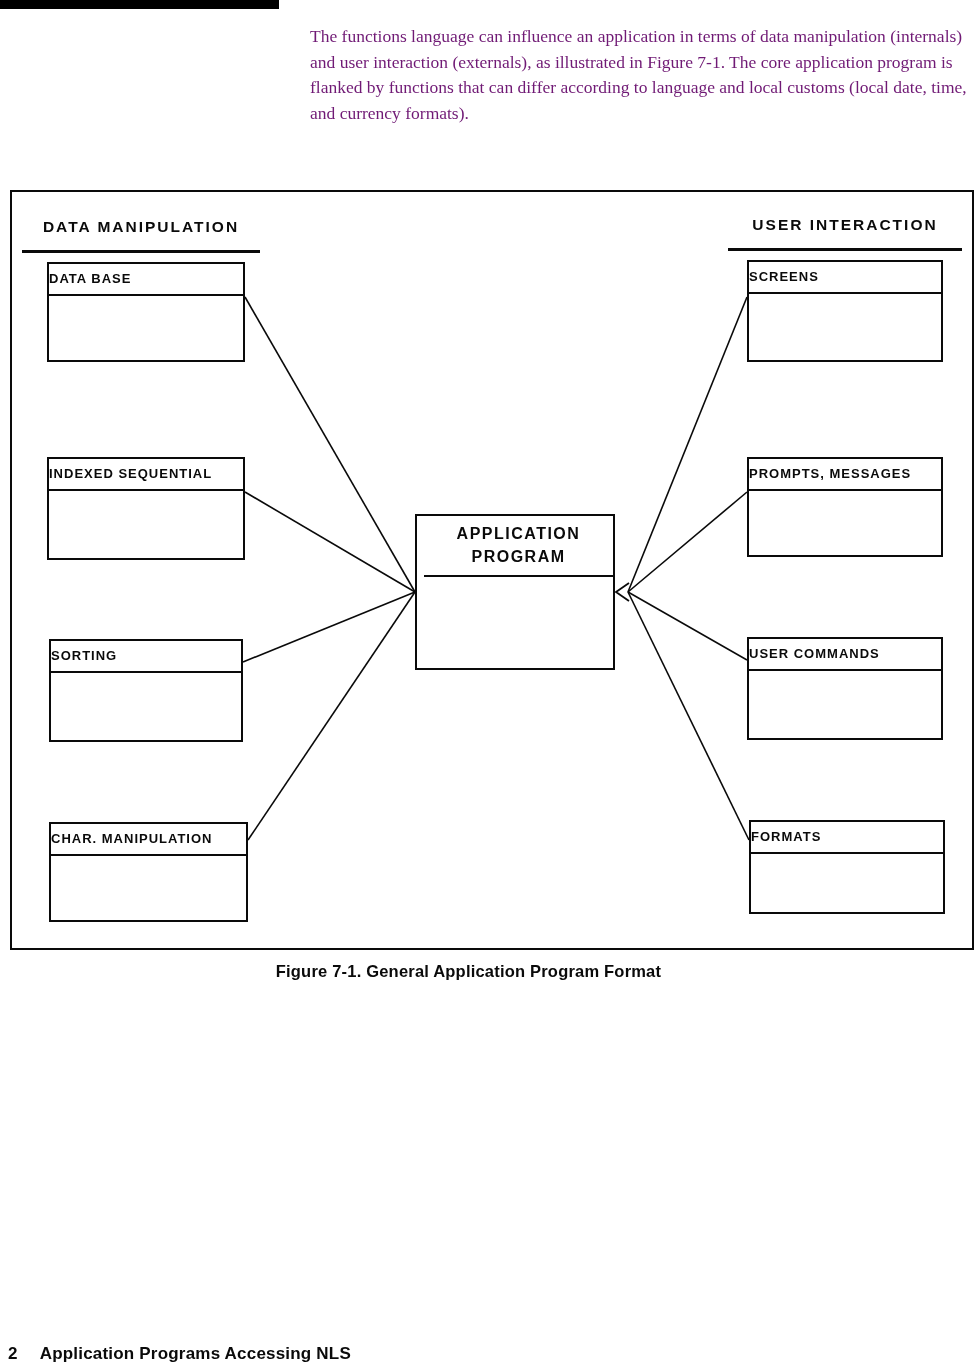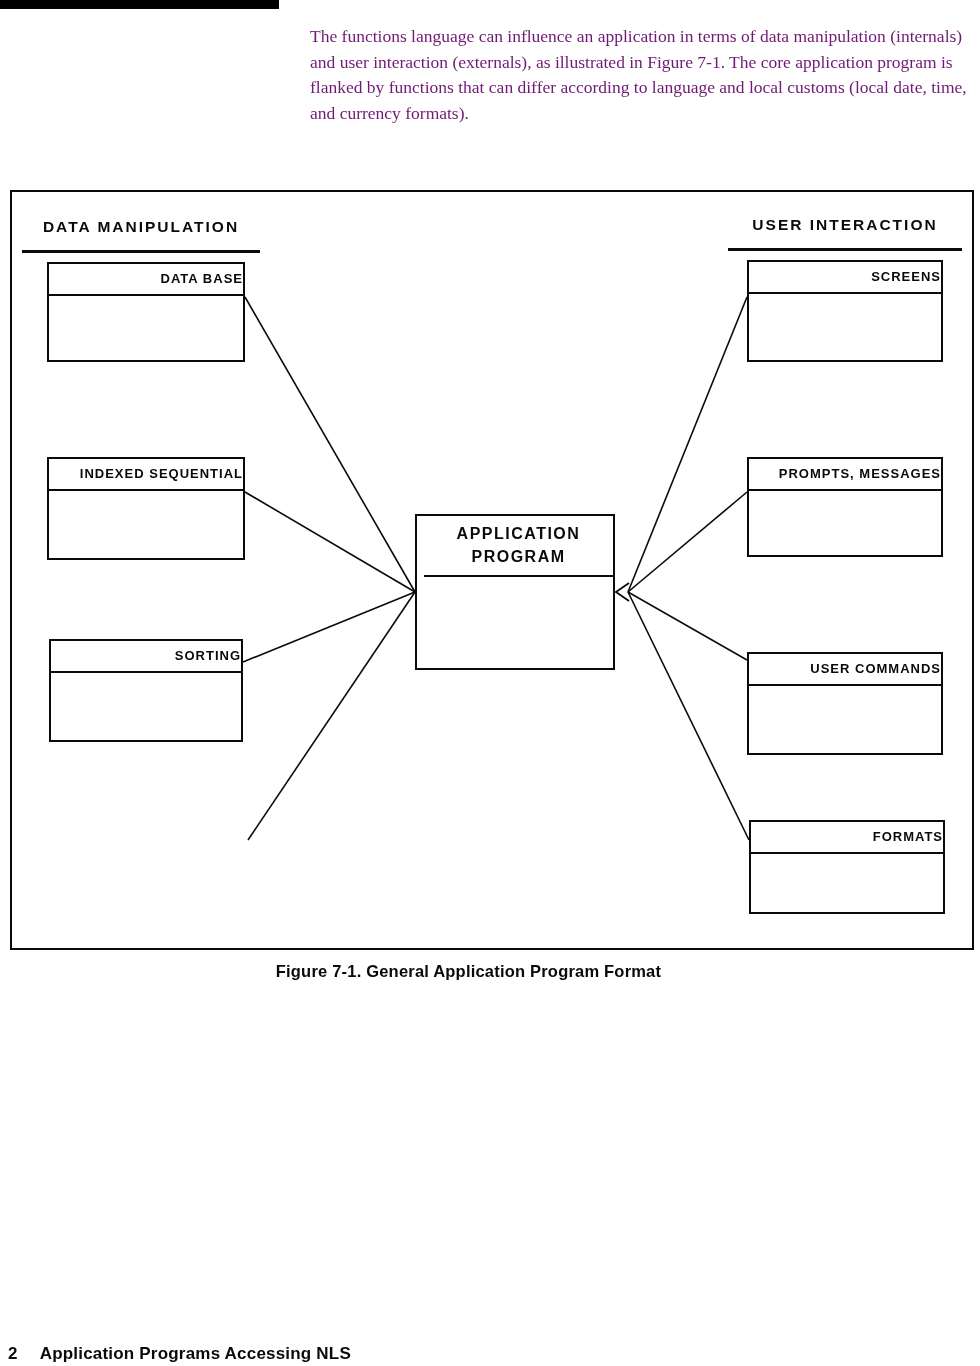--- a/index.html
+++ b/index.html
@@ -38,21 +38,21 @@
   }
   .st-left{left:10px;top:26px;width:238px;}
   .st-right{left:716px;top:24px;width:234px;}
   .dbox{
     position:absolute;border:2px solid #0a0a0a;background:#fff;
     box-sizing:border-box;
   }
   .dbox-title{
     border-bottom:2px solid #0a0a0a;
     height:30px;line-height:30px;
-    text-align:right;
+    text-align:left;
     font-size:13px;font-weight:bold;letter-spacing:1px;
     white-space:nowrap;overflow:hidden;
   }
   .dbox-body{height:auto;}
   .center-box{
     position:absolute;left:403px;top:322px;width:200px;height:156px;
     border:2px solid #0a0a0a;background:#fff;box-sizing:border-box;
   }
   .center-title{
     border-bottom:2px solid #0a0a0a;
@@ -110,32 +110,36 @@
     <div class="dbox" style="left:35px;top:265px;width:198px;height:103px;">
       <div class="dbox-title">INDEXED SEQUENTIAL</div>
       <div class="dbox-body"></div>
     </div>
 
     <div class="dbox" style="left:37px;top:447px;width:194px;height:103px;">
       <div class="dbox-title">SORTING</div>
       <div class="dbox-body"></div>
     </div>
 
+    <div class="dbox" style="left:37px;top:630px;width:199px;height:100px;">
+      <div class="dbox-title">CHAR. MANIPULATION</div>
+      <div class="dbox-body"></div>
+    </div>
 
     <div class="dbox" style="left:735px;top:68px;width:196px;height:102px;">
       <div class="dbox-title">SCREENS</div>
       <div class="dbox-body"></div>
     </div>
 
     <div class="dbox" style="left:735px;top:265px;width:196px;height:100px;">
       <div class="dbox-title">PROMPTS, MESSAGES</div>
       <div class="dbox-body"></div>
     </div>
 
-    <div class="dbox" style="left:735px;top:460px;width:196px;height:103px;">
+    <div class="dbox" style="left:735px;top:445px;width:196px;height:103px;">
       <div class="dbox-title">USER COMMANDS</div>
       <div class="dbox-body"></div>
     </div>
 
     <div class="dbox" style="left:737px;top:628px;width:196px;height:94px;">
       <div class="dbox-title">FORMATS</div>
       <div class="dbox-body"></div>
     </div>
 
     <div class="center-box">

